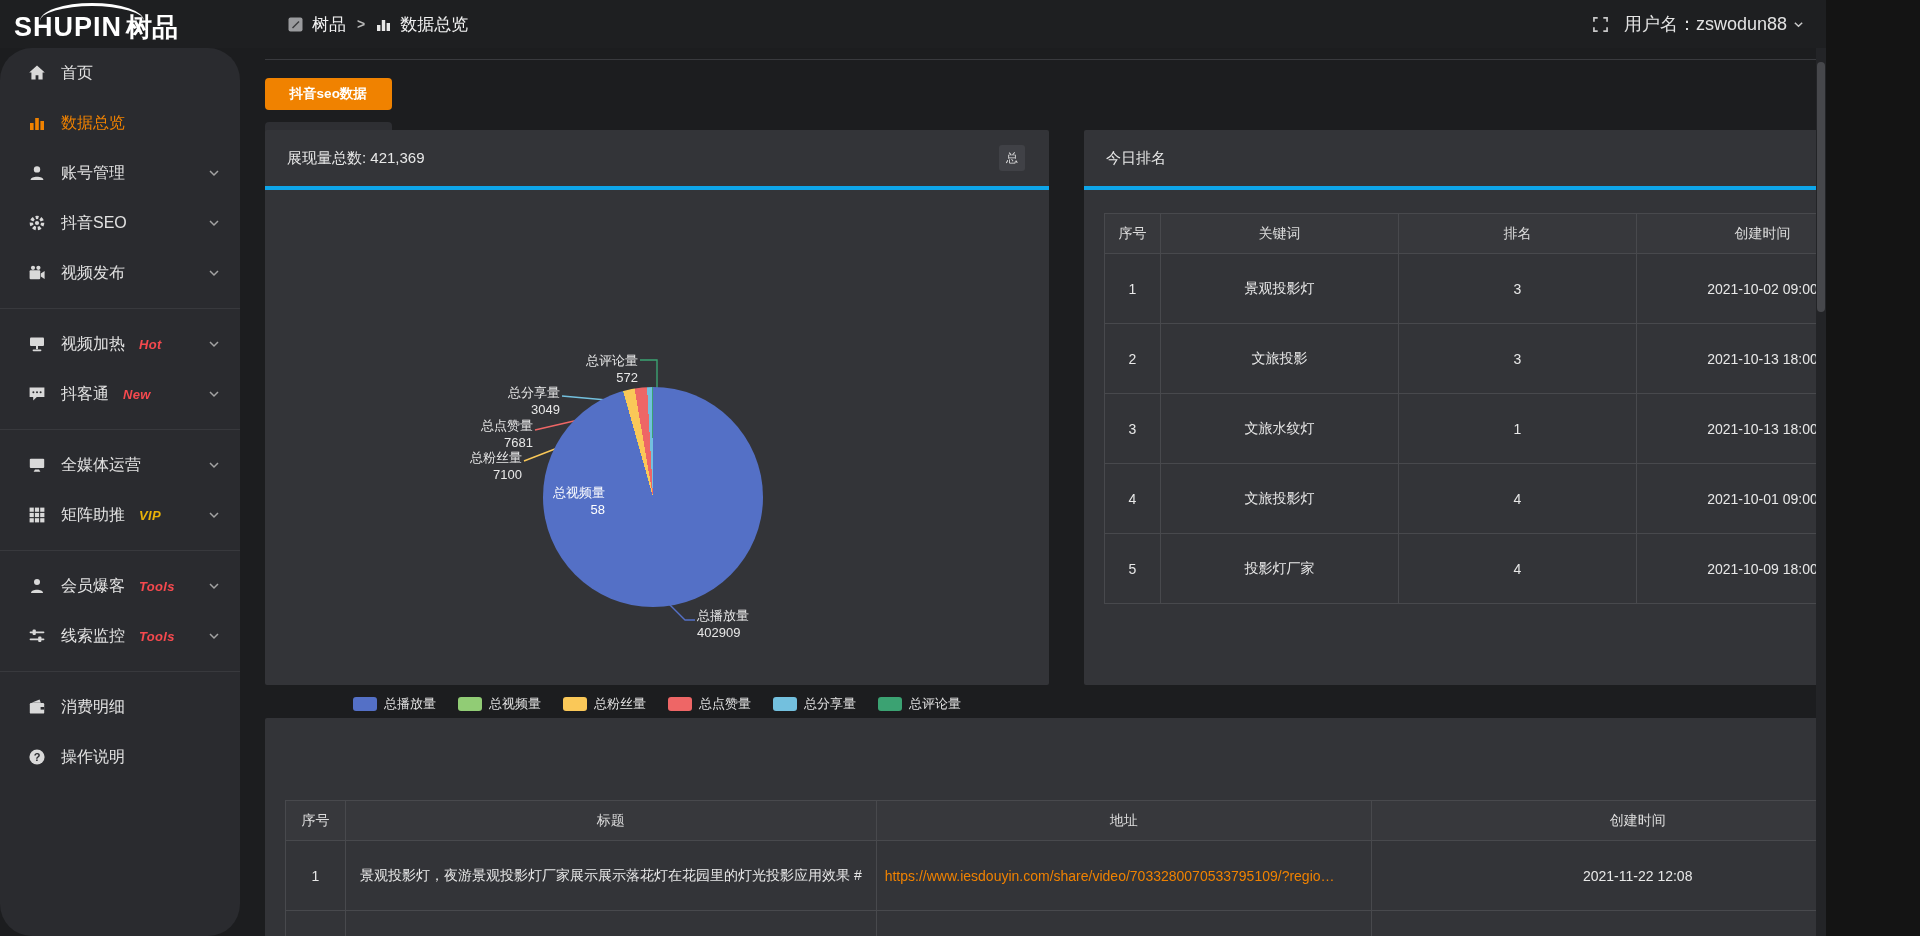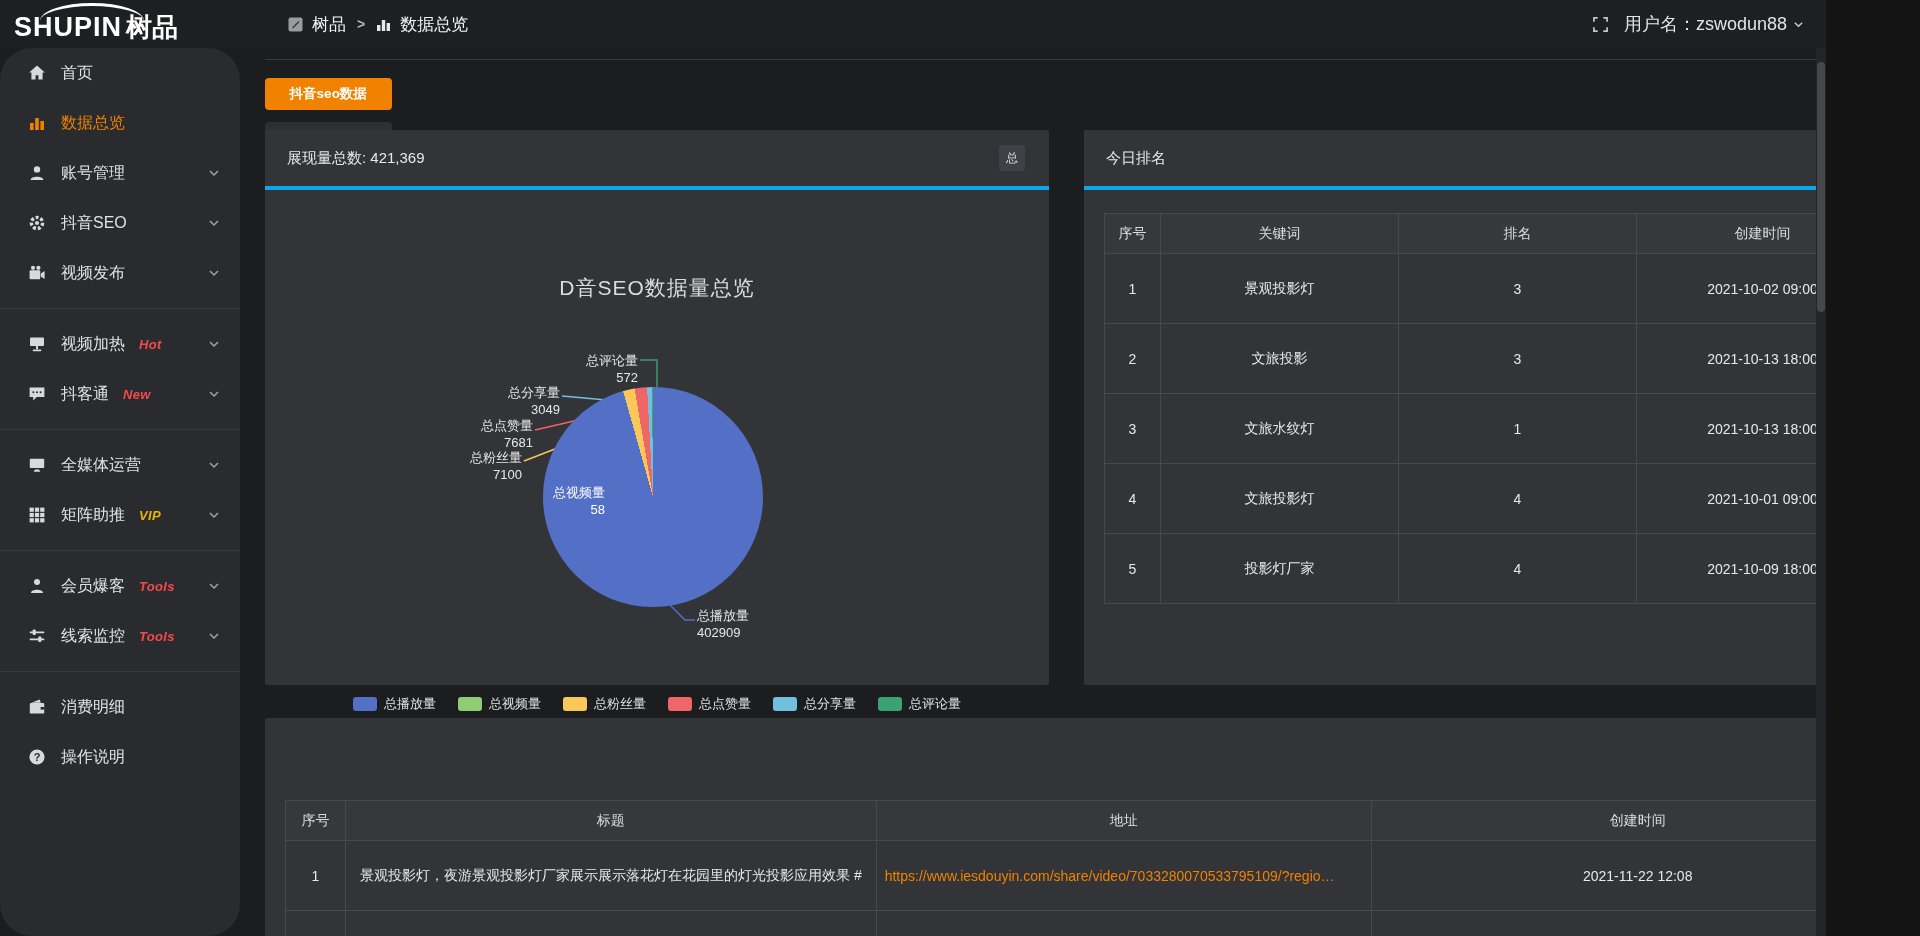--- a/index.html
+++ b/index.html
@@ -336,21 +336,20 @@
         <button class="tab">全媒体运营数据</button>
         <button class="tab">询盘数据</button>
       </div>
 
     <section class="panel chart-panel">
       <div class="panel-head">
         <span>展现量总数: 421,369</span>
         <button class="corner-btn">总</button>
       </div>
       <div class="chart-area" id="chart-area">
-        <div class="chart-title">D音SEO数据量总览</div>
         <svg class="leader-svg" id="leader-lines">
             <polyline points="402,412 420,430 430,430" fill="none" stroke="#5470c6" stroke-width="1.4"></polyline>
             <polyline points="259,271 308,252" fill="none" stroke="#fac858" stroke-width="1.4"></polyline>
             <polyline points="270,240 322,228" fill="none" stroke="#ee6666" stroke-width="1.4"></polyline>
             <polyline points="297,206 364,212" fill="none" stroke="#73c0de" stroke-width="1.4"></polyline>
             <polyline points="375,170 392,170 392,199" fill="none" stroke="#3ba272" stroke-width="1.4"></polyline>
           </svg>
         <div class="pie" id="pie" style="left: 278px; top: 197px; width: 220px; height: 220px; background: conic-gradient(rgb(84, 112, 198) 0deg, rgb(84, 112, 198) 344.229deg, rgb(145, 204, 117) 344.229deg, rgb(145, 204, 117) 344.278deg, rgb(250, 200, 88) 344.278deg, rgb(250, 200, 88) 350.344deg, rgb(238, 102, 102) 350.344deg, rgb(238, 102, 102) 356.906deg, rgb(115, 192, 222) 356.906deg, rgb(115, 192, 222) 359.511deg, rgb(59, 162, 114) 359.511deg, rgb(59, 162, 114) 360deg);"></div>
         <div class="legend" id="legend">
             <span class="lg-item">

